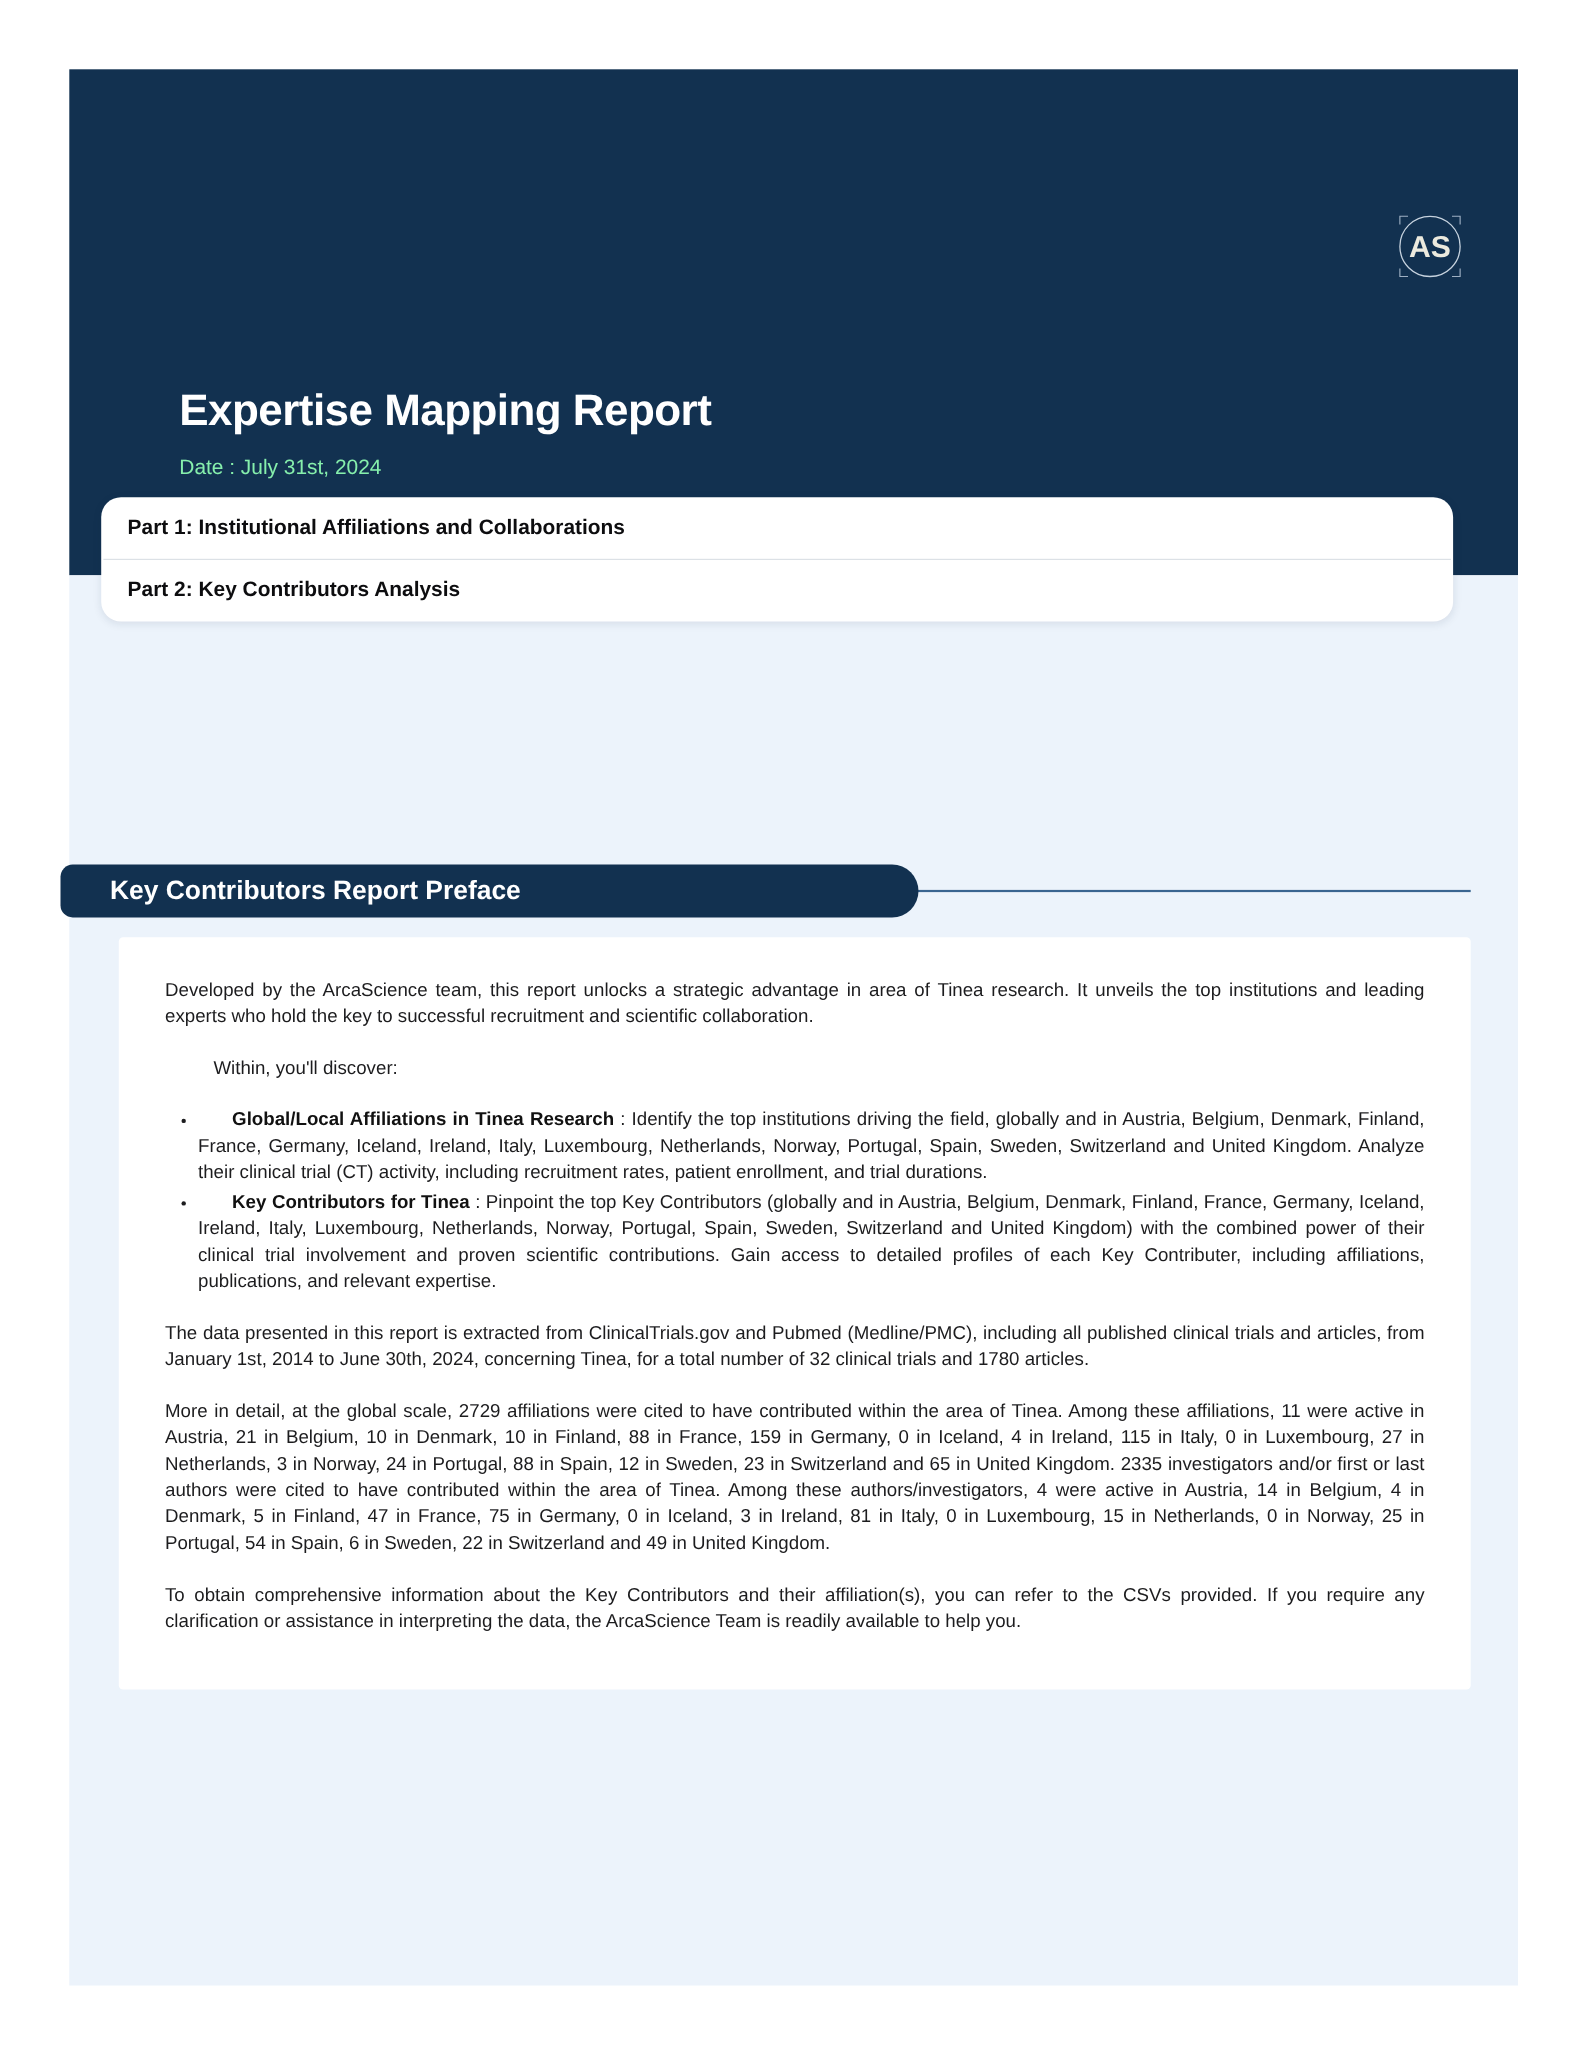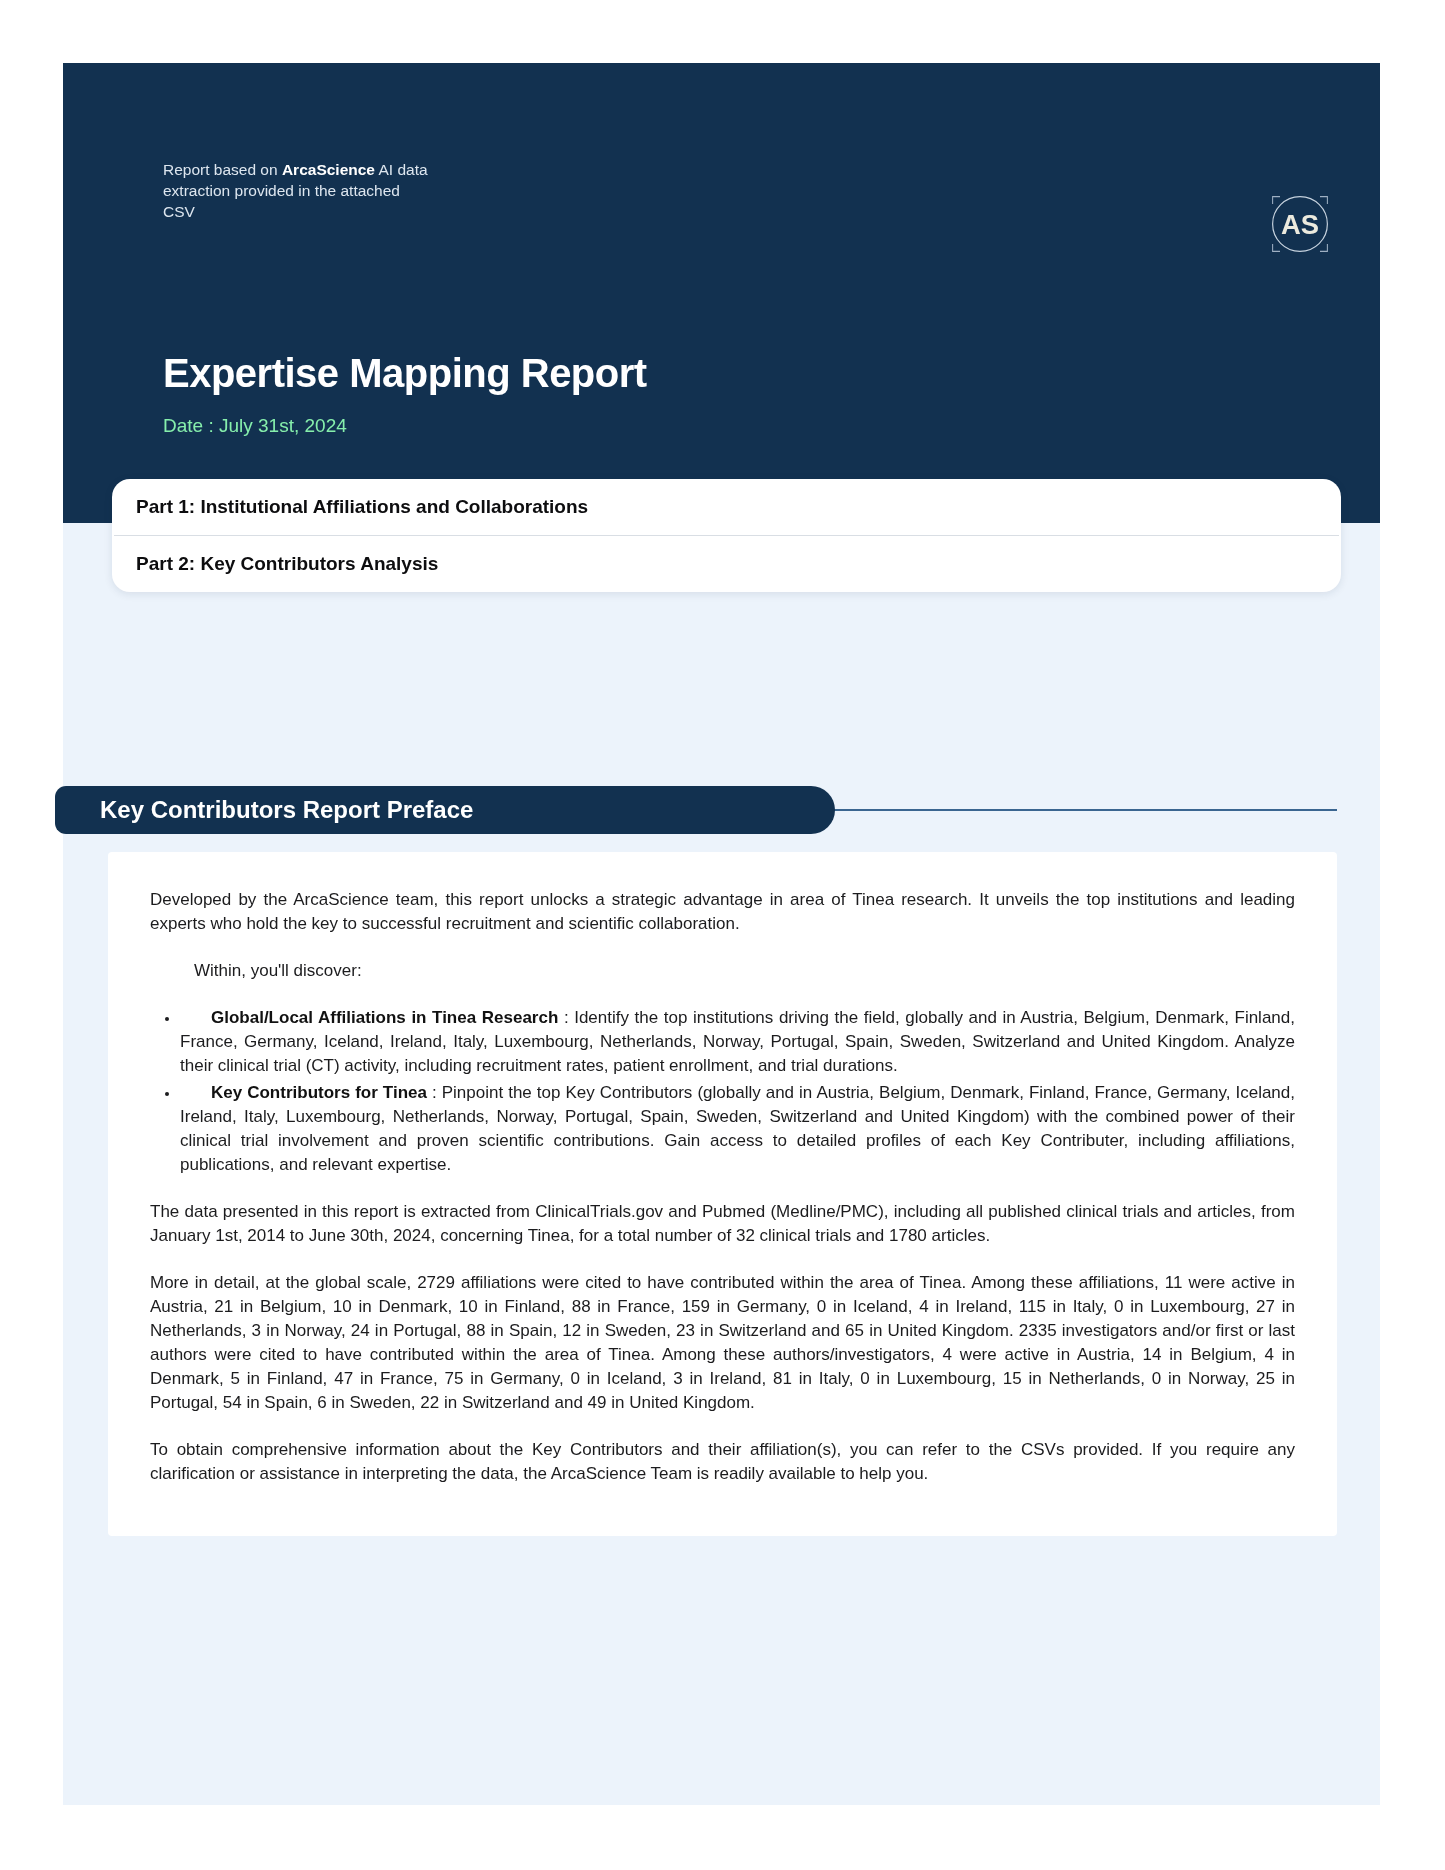--- a/index.html
+++ b/index.html
@@ -68,28 +68,27 @@
   .blue-panel {
     position: absolute;
     left: 63px; top: 523px;
     width: 1317px; height: 1282px;
     background: #ecf3fb;
   }
 
   
   .toc-card {
     position: absolute;
-    left: 112px; top: 452px;
+    left: 92px; top: 452px;
     width: 1229px;
     background: #ffffff;
     border-radius: 18px;
     box-shadow: 0 2px 8px rgba(16, 42, 67, 0.10);
     z-index: 3;
     overflow: hidden;
-    margin-top: 27px;
   }
   .toc-row {
     padding: 17px 24px;
     font-size: 19px;
     font-weight: 700;
     color: #0d0d0f;
     cursor: pointer;
   }
   .toc-divider {
     height: 1px;
@@ -149,23 +148,20 @@
   .preface-card li::marker { font-size: 13px; color: #1c1c1e; }
   .preface-card b { font-weight: 700; color: #111; margin-left: 31px; }
   .preface-card p:last-child { margin-bottom: 10px; }
 </style>
 </head>
 <body>
 
 <div class="page">
 
   <div class="navy-header">
-    <div class="report-note">
-      <span>Report based on </span><b>ArcaScience</b><span> AI data extraction provided in the attached CSV</span>
-    </div>
 
     <svg class="as-logo" viewBox="0 0 100 100">
       <circle cx="50" cy="50" r="37" fill="none" stroke="#c6d2de" stroke-width="1.6"></circle>
       <polyline points="13,23 13,13 23,13" fill="none" stroke="#9fb0c3" stroke-width="1.4"></polyline>
       <polyline points="77,13 87,13 87,23" fill="none" stroke="#9fb0c3" stroke-width="1.4"></polyline>
       <polyline points="87,77 87,87 77,87" fill="none" stroke="#9fb0c3" stroke-width="1.4"></polyline>
       <polyline points="23,87 13,87 13,77" fill="none" stroke="#9fb0c3" stroke-width="1.4"></polyline>
       <text x="50" y="63" text-anchor="middle" font-family="Liberation Sans, sans-serif" font-weight="700" font-size="37" fill="#eceade" letter-spacing="0" transform="scale(1,1)">AS</text>
     </svg>
 

